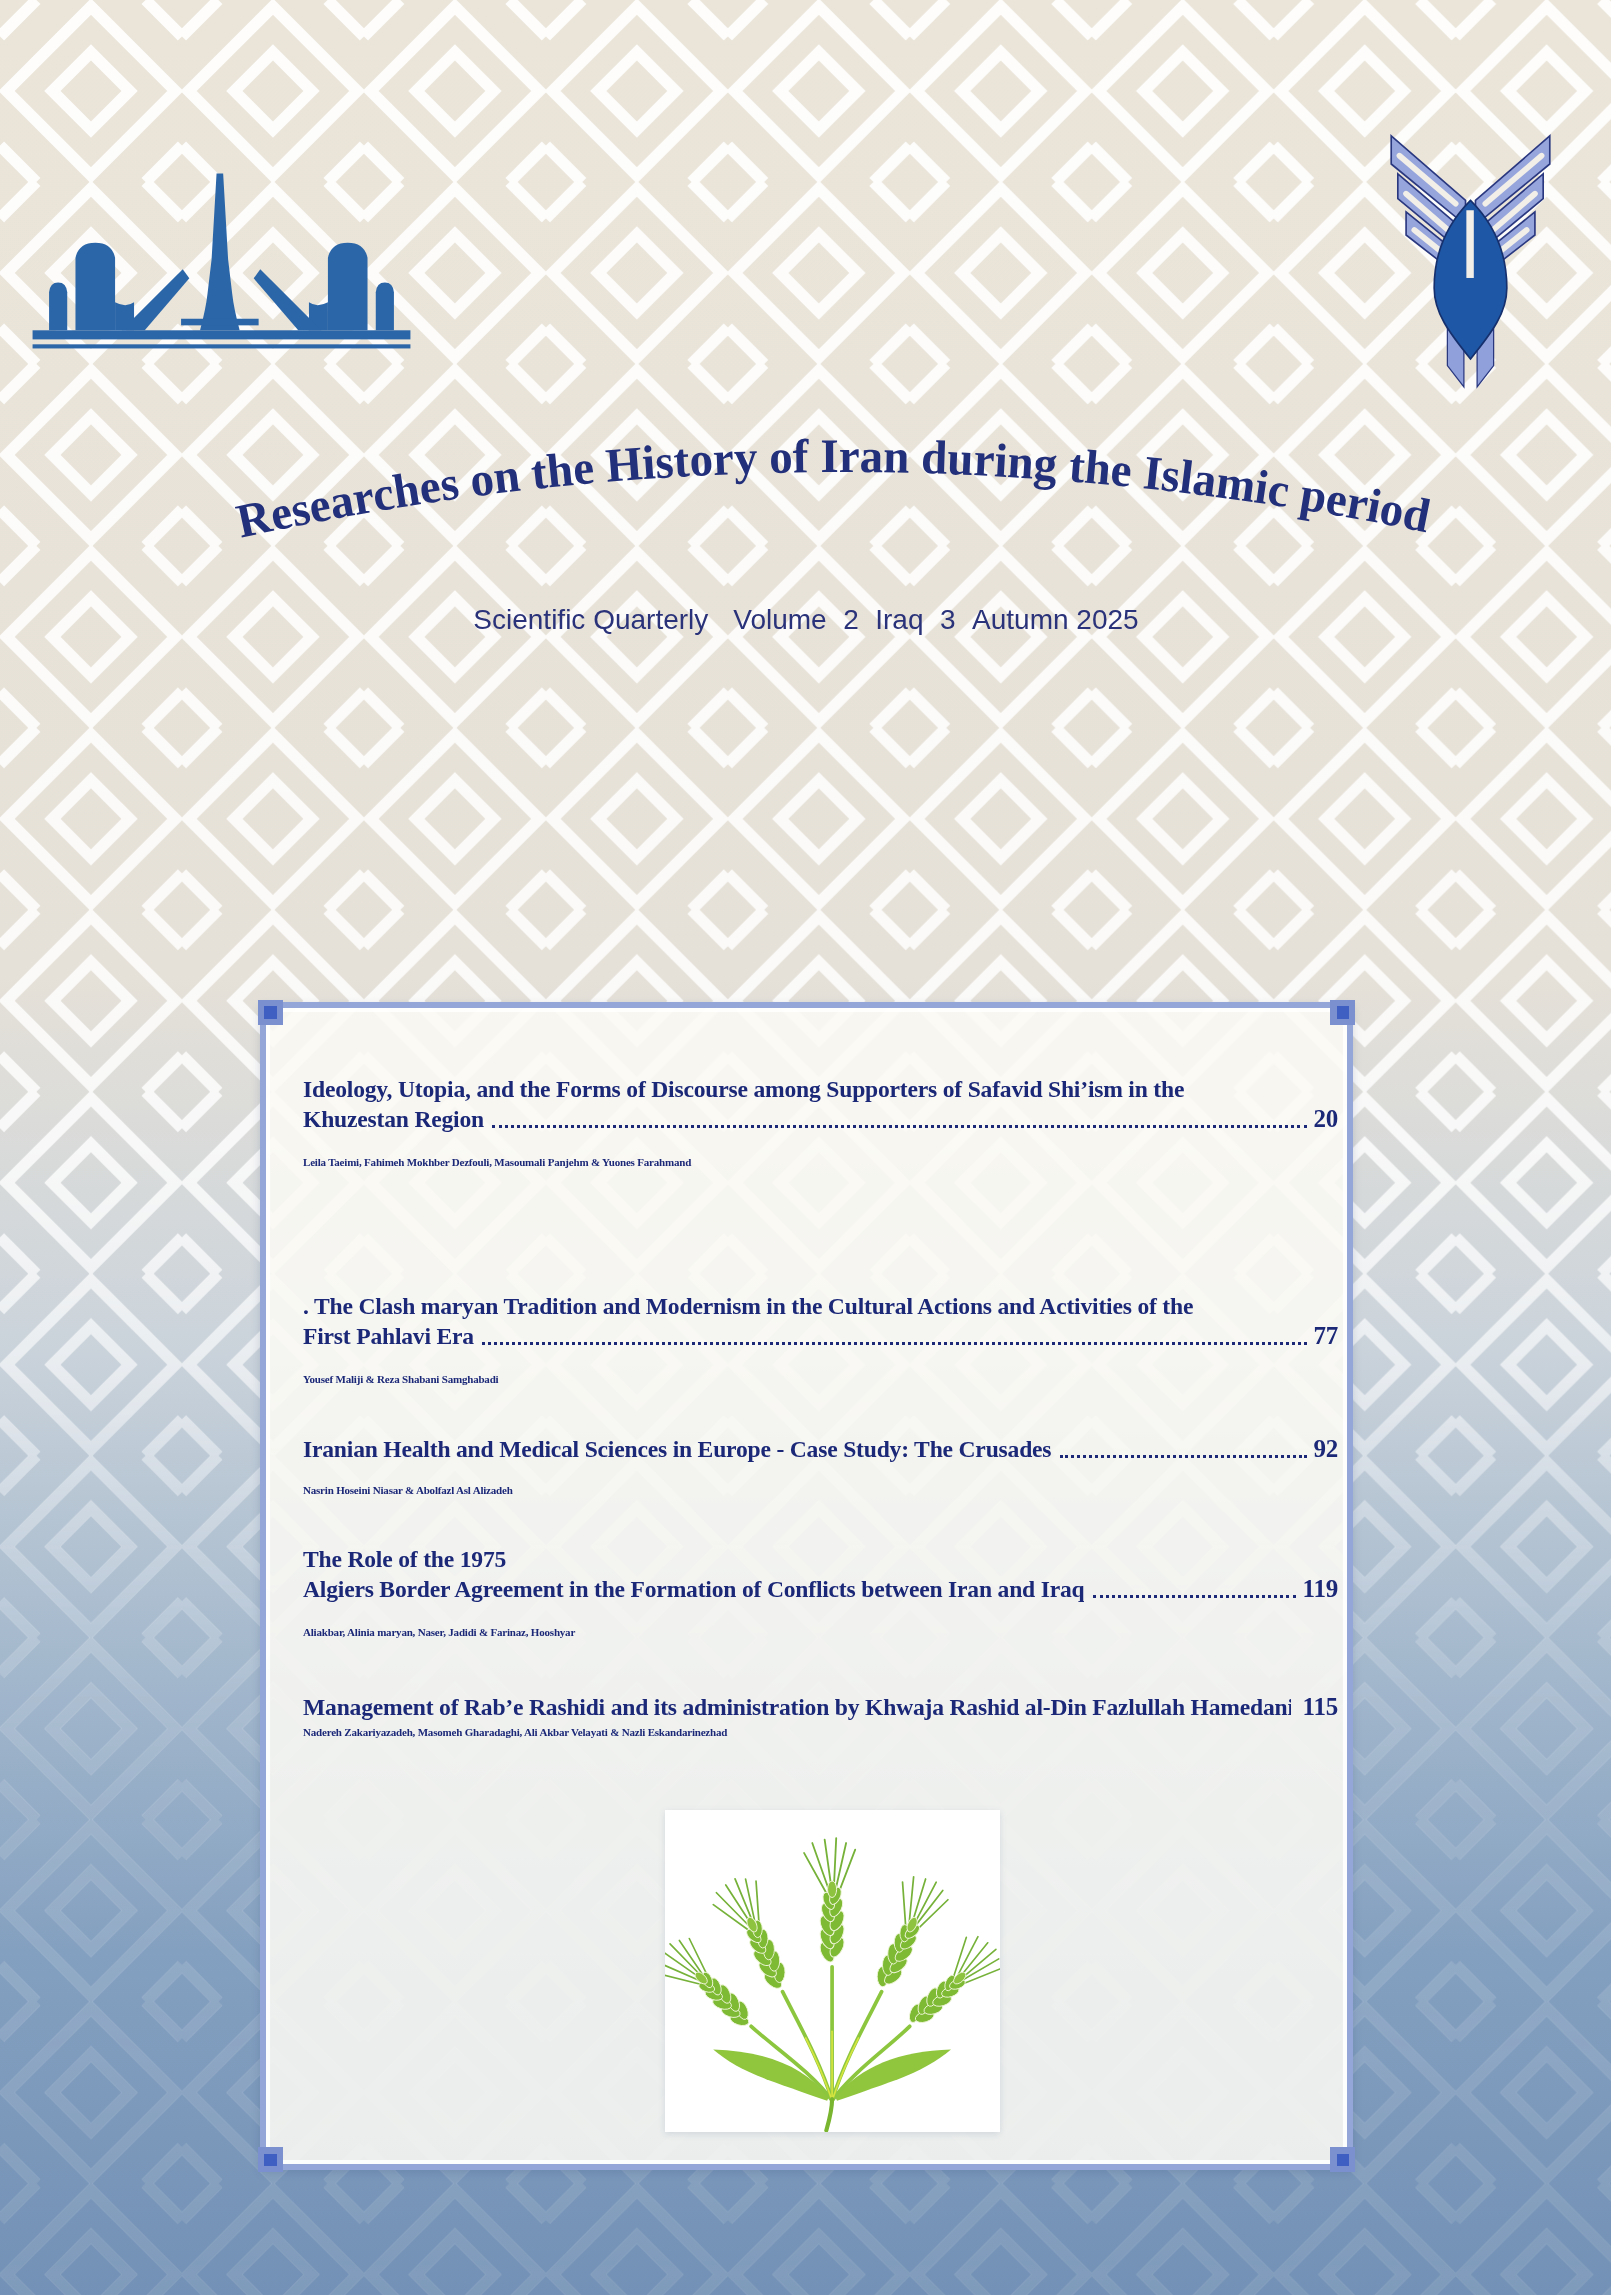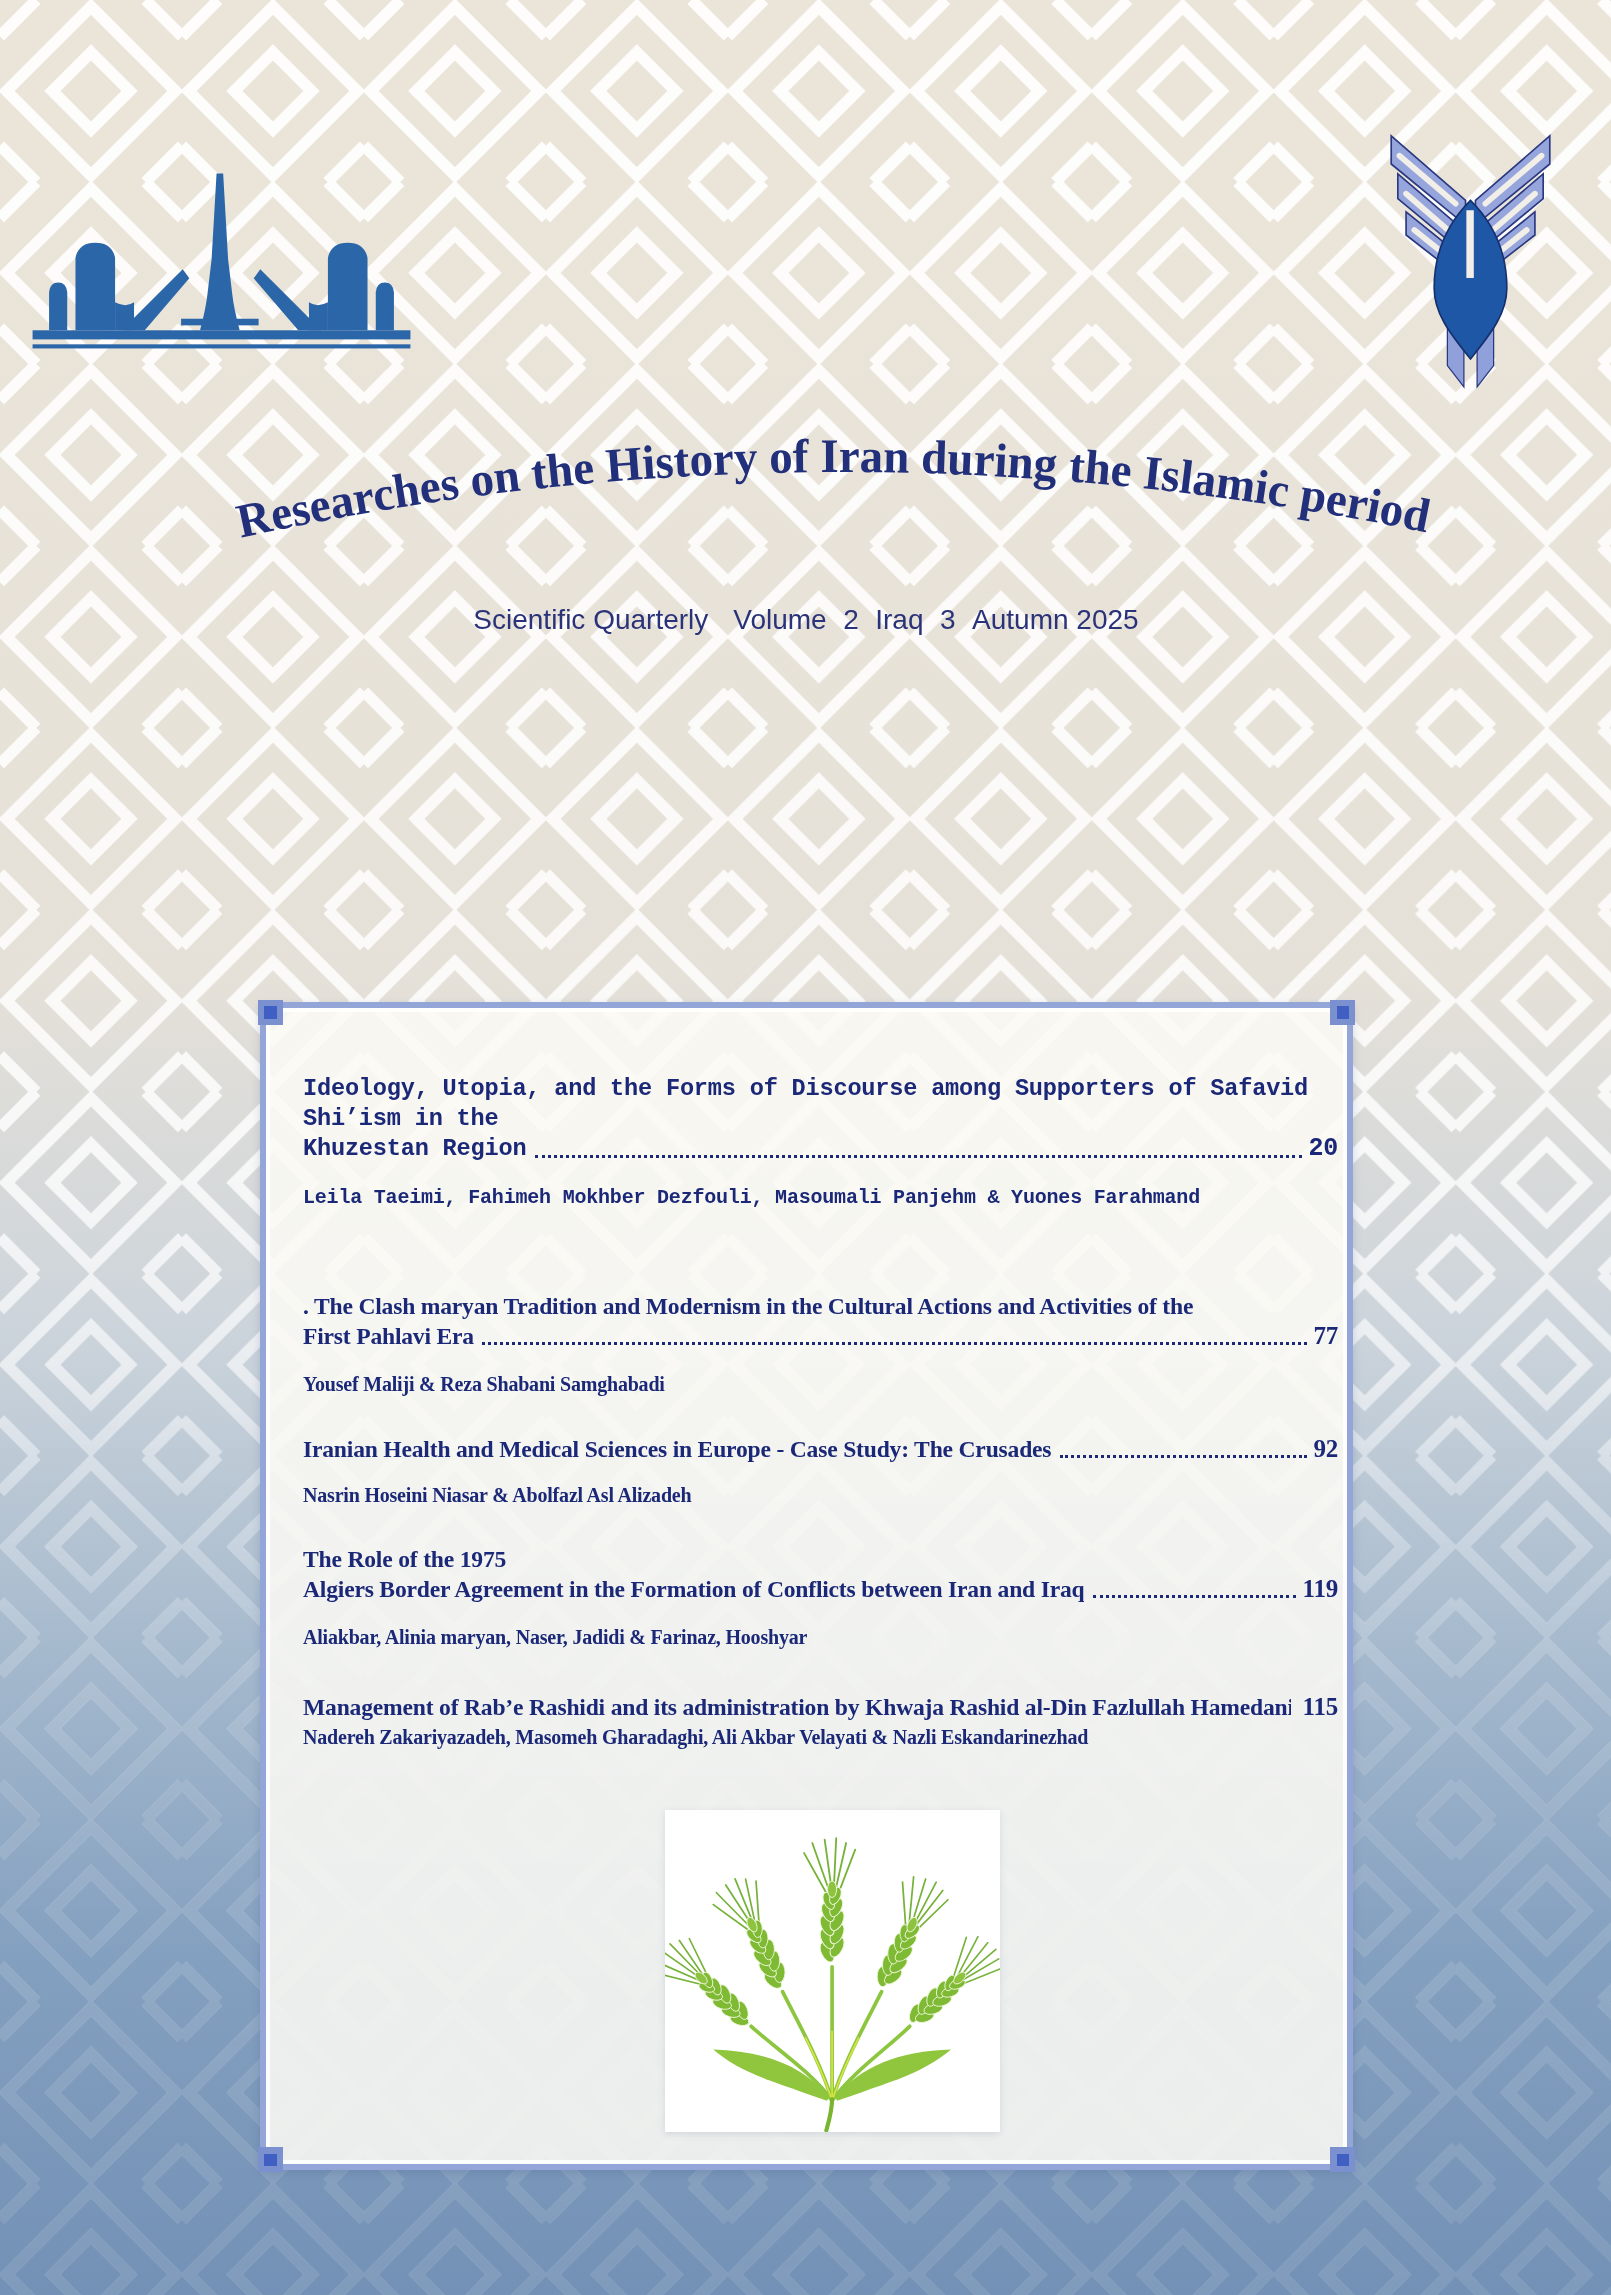--- a/index.html
+++ b/index.html
@@ -30,25 +30,25 @@
   .c-bl{left:-8.3px;bottom:-8.3px;} .c-br{right:-8.3px;bottom:-8.3px;}
 
   .entry{position:absolute;left:37px;right:9px;color:#1b2878;}
   .tl{font-size:23.6px;font-weight:bold;line-height:30px;letter-spacing:-0.2px;}
   .row{display:flex;align-items:baseline;min-width:0;}
   .tt{white-space:nowrap;flex-shrink:1;overflow:hidden;}
   .dots{flex:1 1 auto;min-width:11.6px;border-bottom:3.3px dotted #1b2878;
         margin:0 6.6px 5.8px 8.3px;align-self:flex-end;}
   .gap-spacer{flex:1 1 auto;min-width:11.6px;}
   .pg{font-size:25px;font-weight:bold;flex-shrink:0;text-align:right;}
-  .authors{font-size:20px;font-weight:bold;margin-top:21.5px;color:#1b2878;
+  .authors{font-size:11px;font-weight:bold;margin-top:21.5px;color:#1b2878;
            letter-spacing:-0.2px;}
   .e2 .authors,.e4 .authors{margin-top:20px;}
   .e6 .authors{margin-top:4.1px;}
-  .pos-e1{top:66px;font-family:Liberation Mono, monospace;} .pos-e2{top:192px;} .pos-e3{top:283px;}
+  .pos-e1{top:66px;} .pos-e2{top:192px;} .pos-e3{top:283px;}
   .pos-e4{top:426px;} .pos-e5{top:536px;} .pos-e6{top:684px;}
 
   #wheat-box{position:absolute;left:399px;top:802px;width:335px;height:322px;background:#ffffff;
              box-shadow:0 1.7px 6.6px rgba(60,80,120,0.15);}
   #wheat-box svg{display:block;width:100%;height:100%;}
 </style>
 </head>
 <body>
 
 <div id="page">

